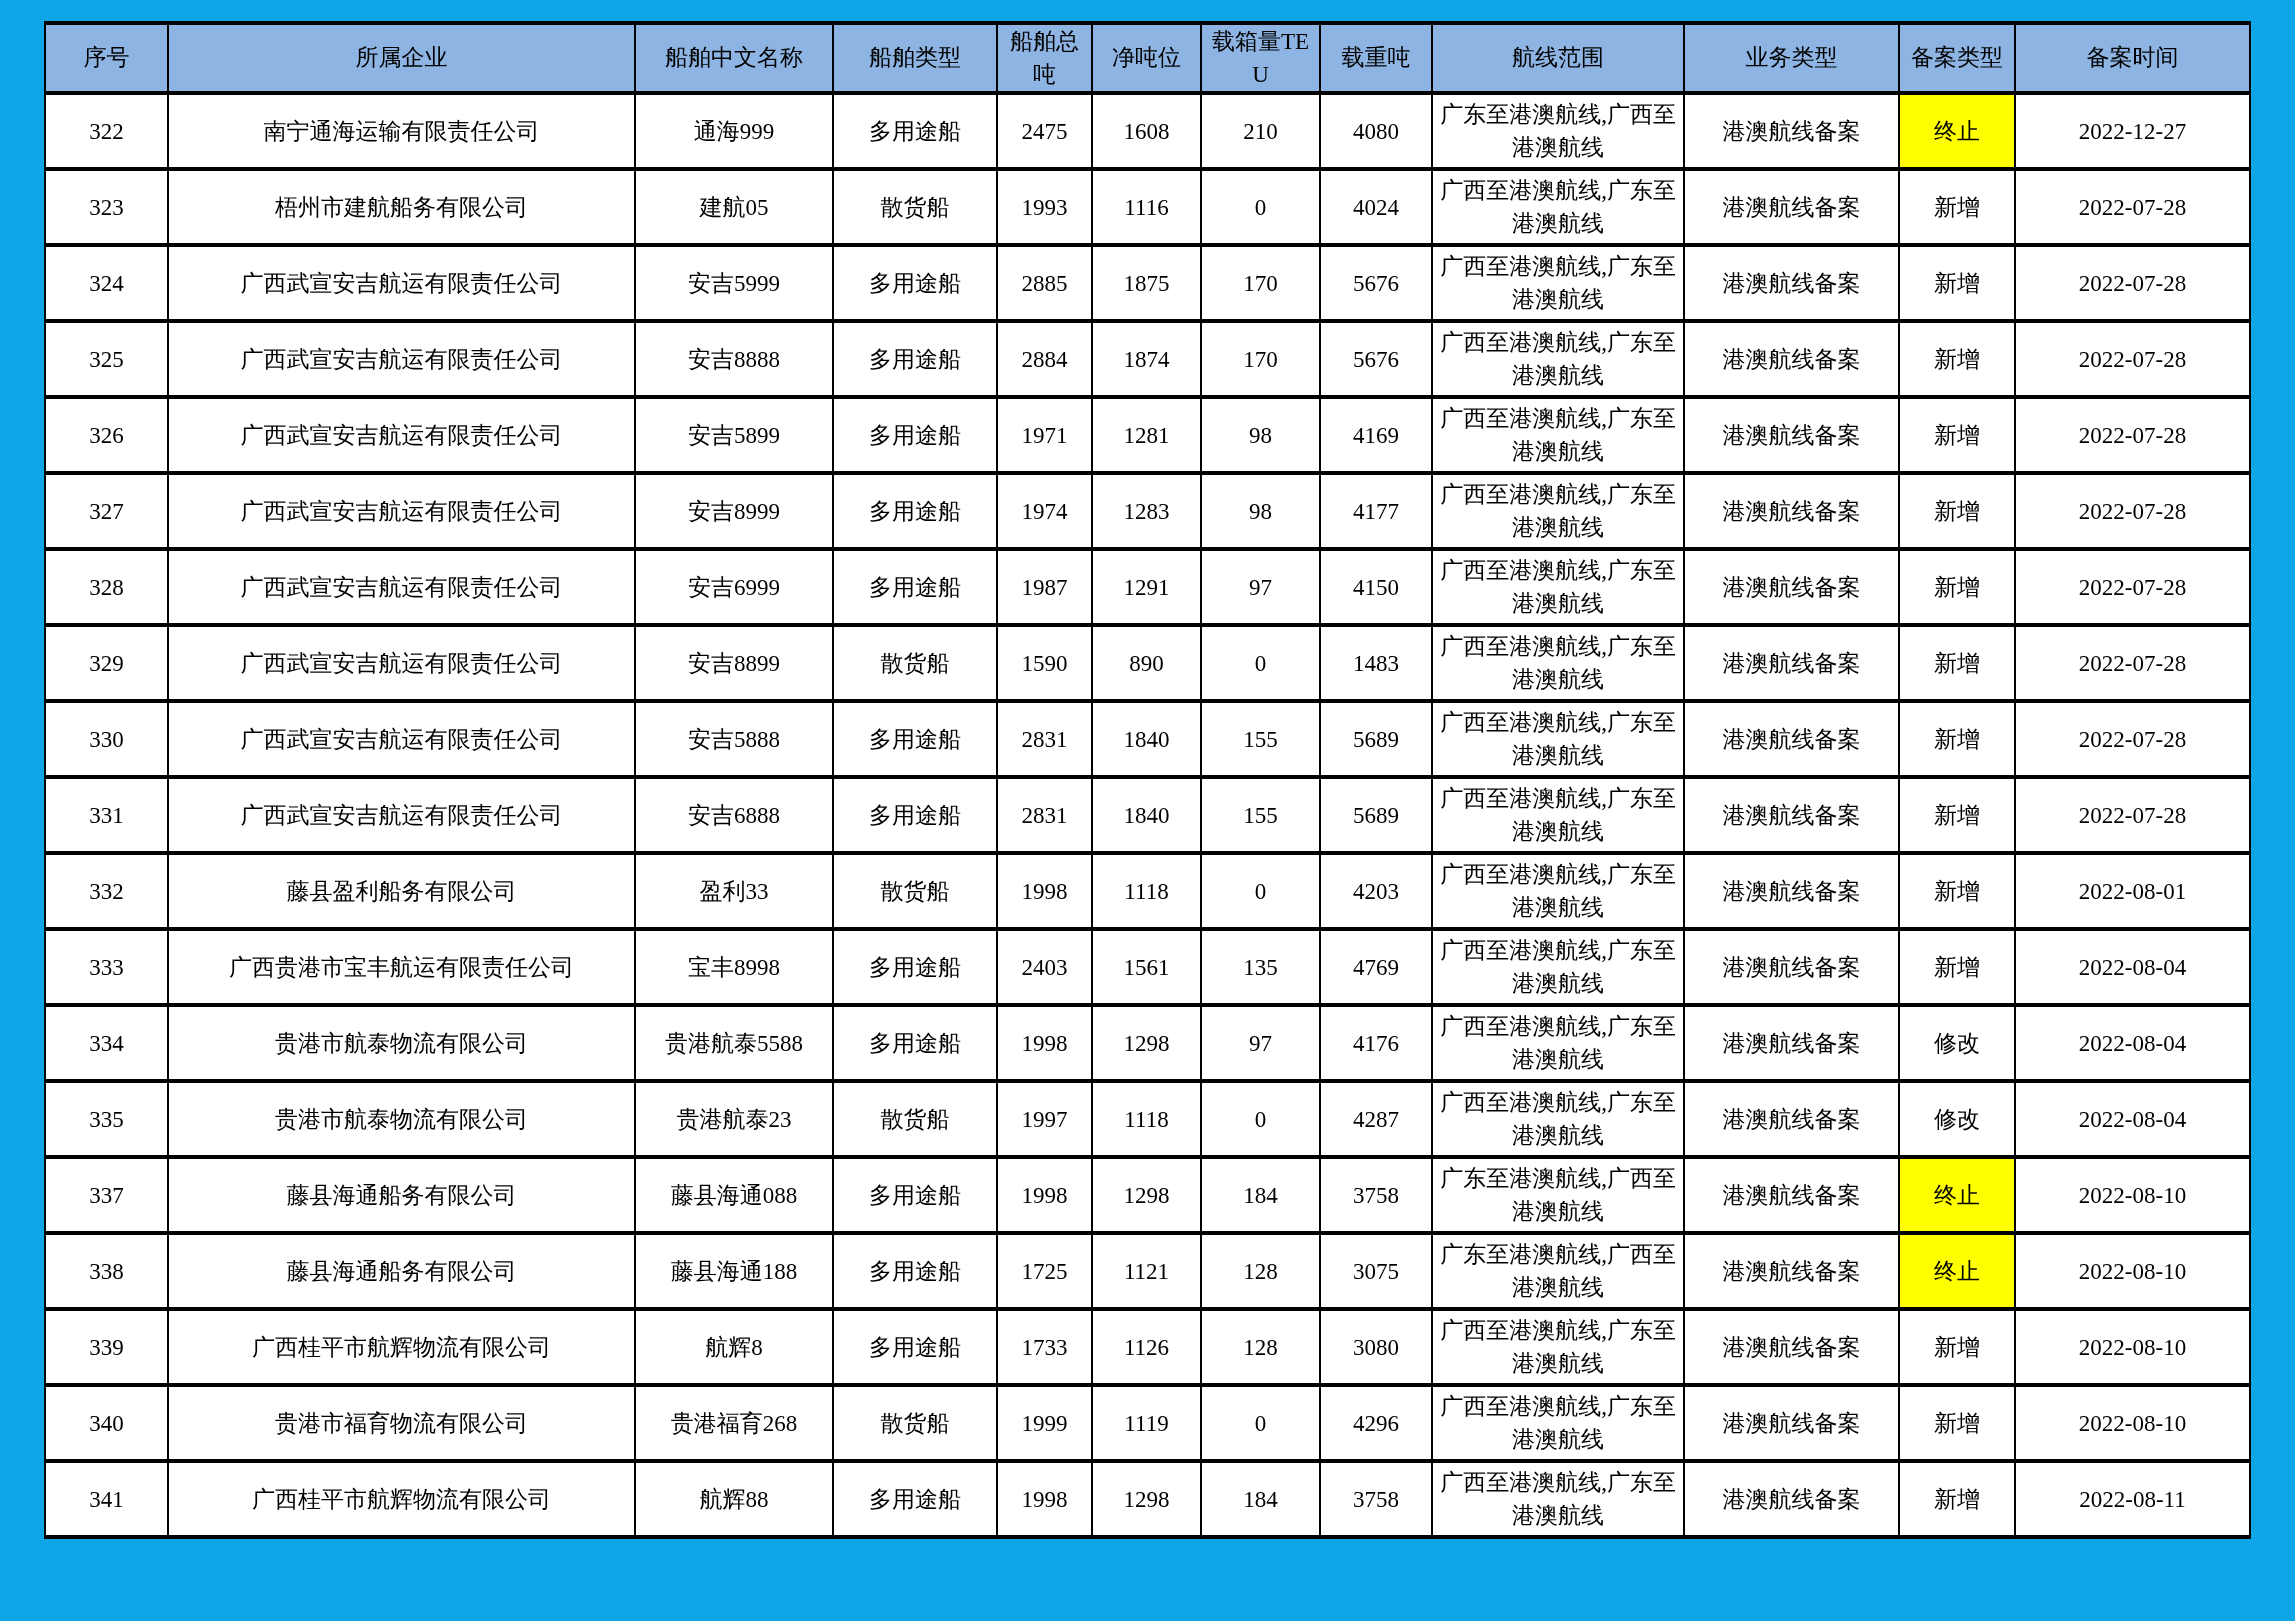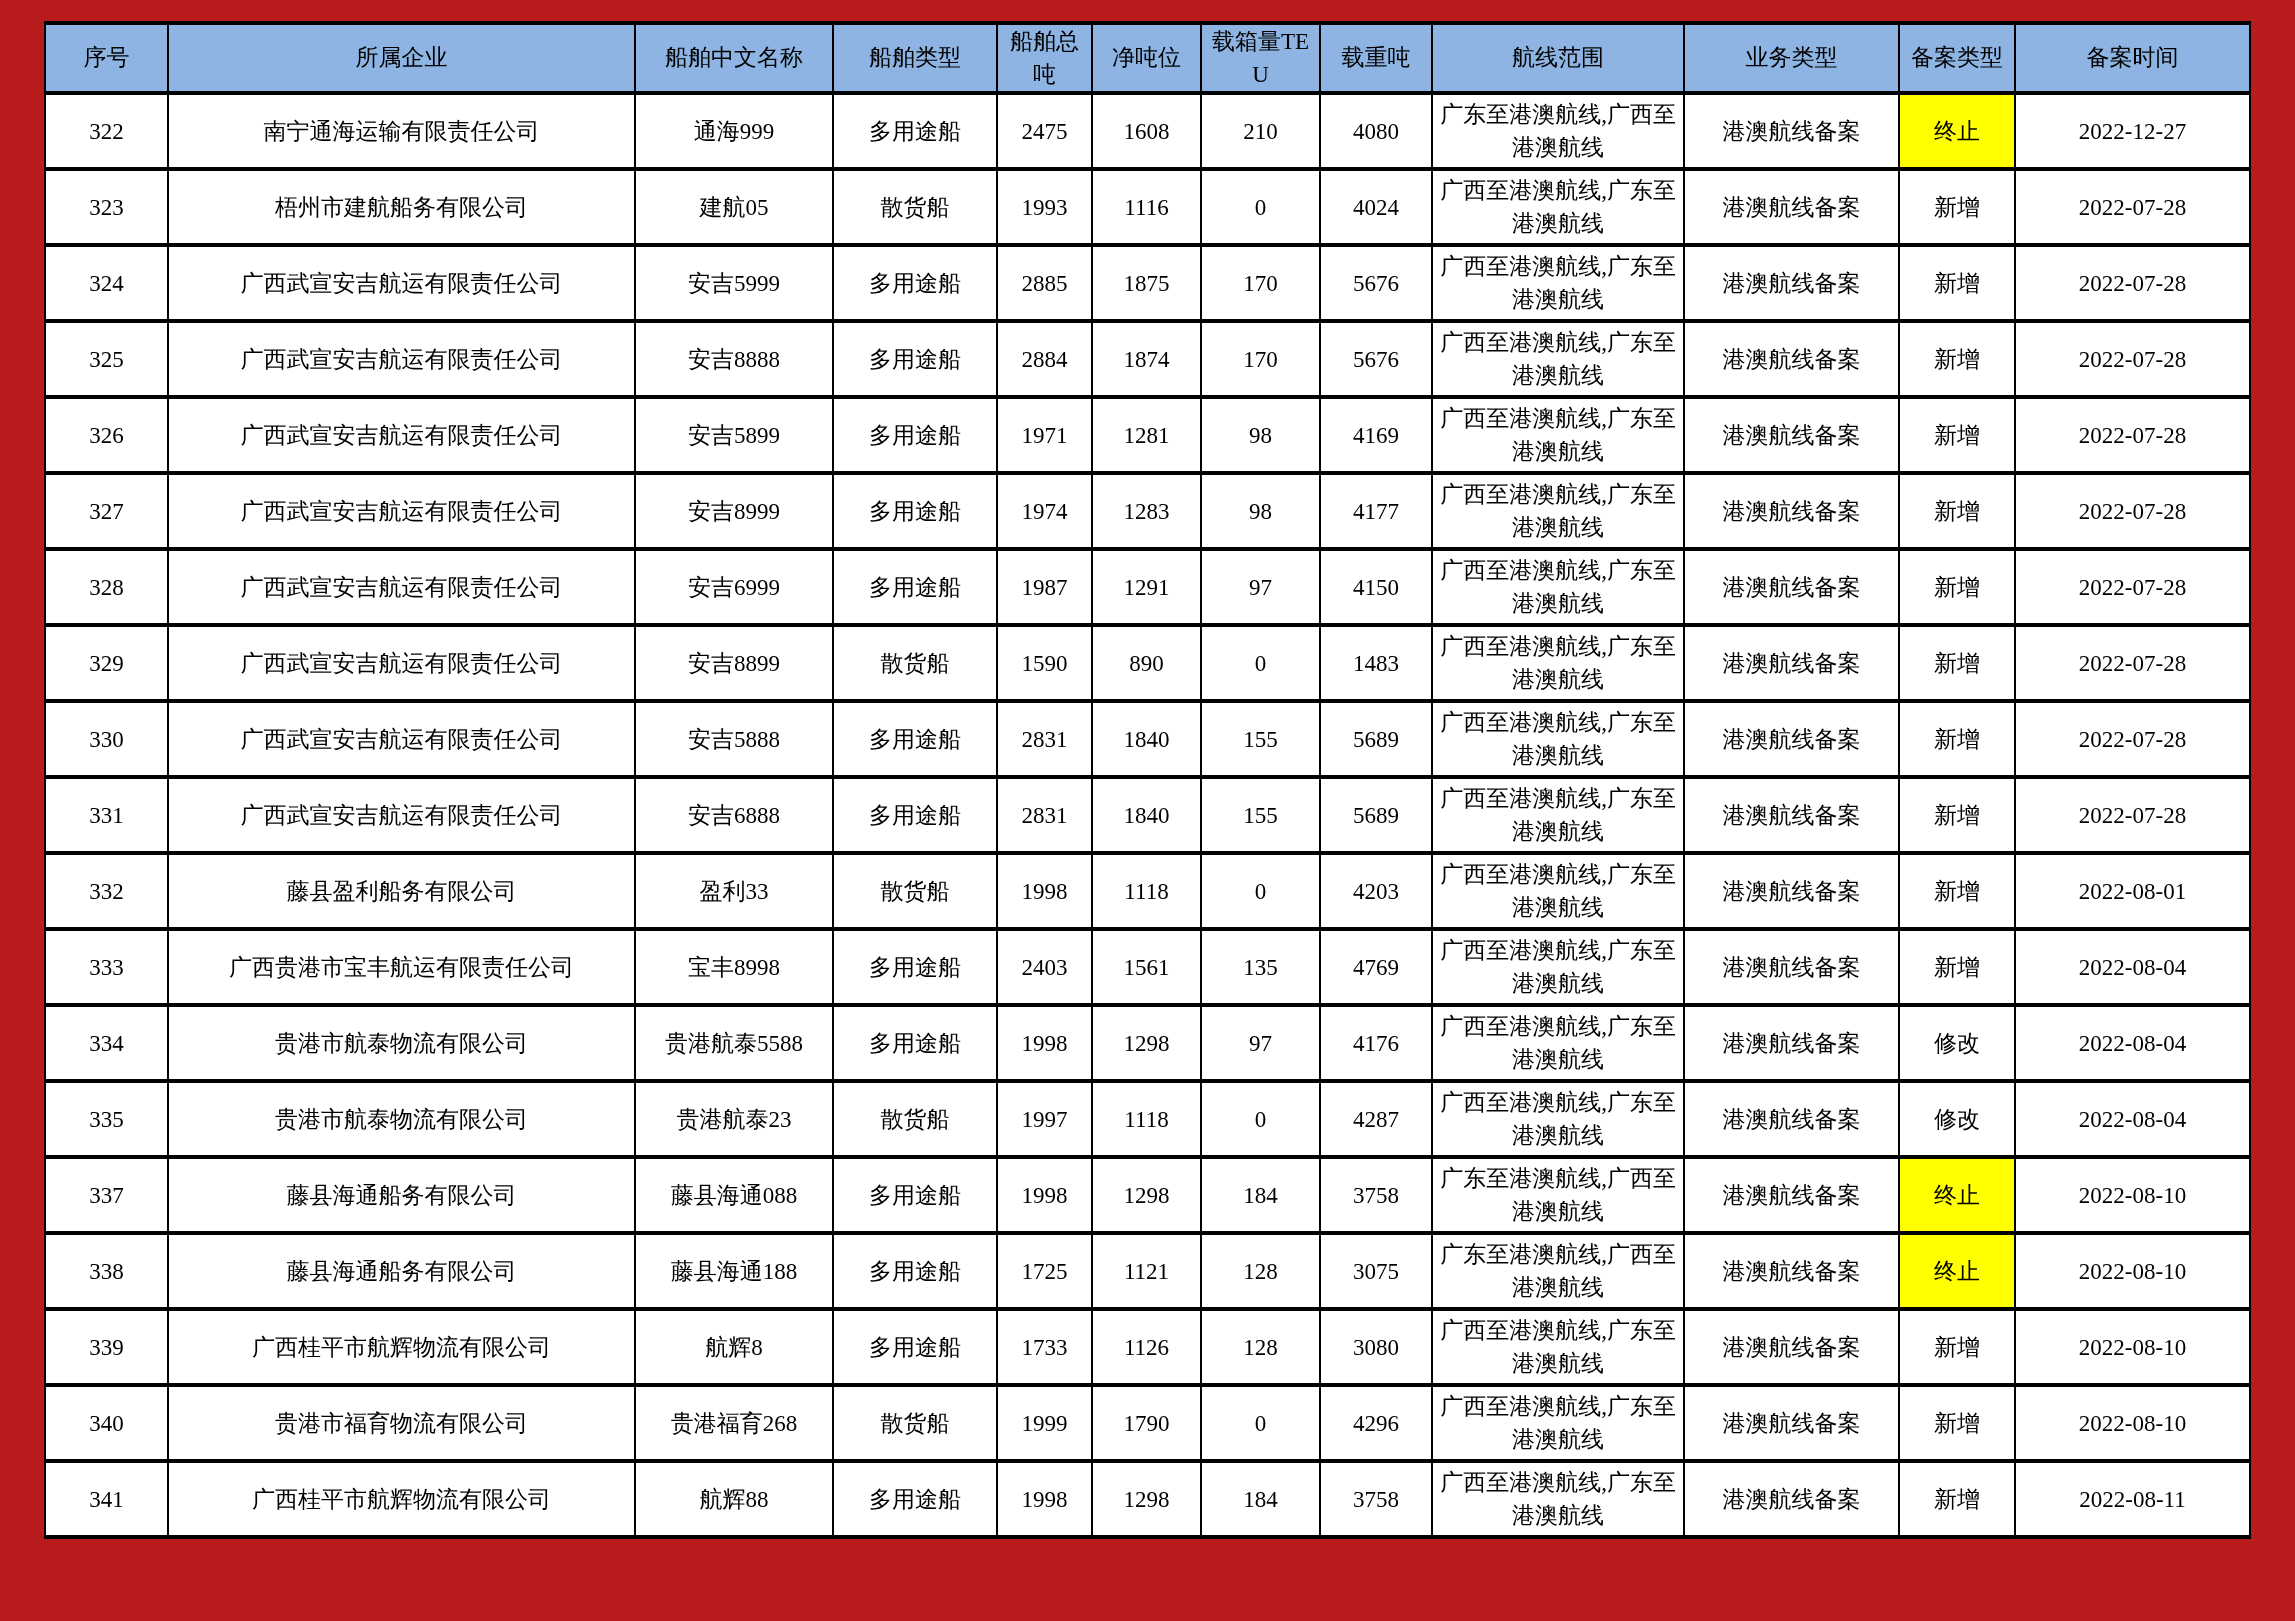--- a/index.html
+++ b/index.html
@@ -6,21 +6,21 @@
     margin: 0;
     padding: 0;
     background: #ffffff;
     font-family: "Liberation Serif", "DejaVu Serif", serif;
     color: #000000;
   }
   .page {
     position: relative;
     width: 2295px;
     height: 1622px;
-    background: #b91c1c;
+    background: #0ea5e9;
     overflow: hidden;
   }
   table.ship-table {
     border-collapse: collapse;
     table-layout: fixed;
     margin: 20.5px 0 0 44px;
   }
   .ship-table th, .ship-table td {
     border-left: 2px solid #000;
     border-right: 2px solid #000;
@@ -320,21 +320,21 @@
           <td>港澳航线备案</td>
           <td>新增</td>
           <td>2022-08-10</td>
         </tr>
         <tr>
           <td>340</td>
           <td>贵港市福育物流有限公司</td>
           <td>贵港福育268</td>
           <td>散货船</td>
           <td>1999</td>
-          <td>1790</td>
+          <td>1119</td>
           <td>0</td>
           <td>4296</td>
           <td>广西至港澳航线,广东至港澳航线</td>
           <td>港澳航线备案</td>
           <td>新增</td>
           <td>2022-08-10</td>
         </tr>
         <tr>
           <td>341</td>
           <td>广西桂平市航辉物流有限公司</td>

